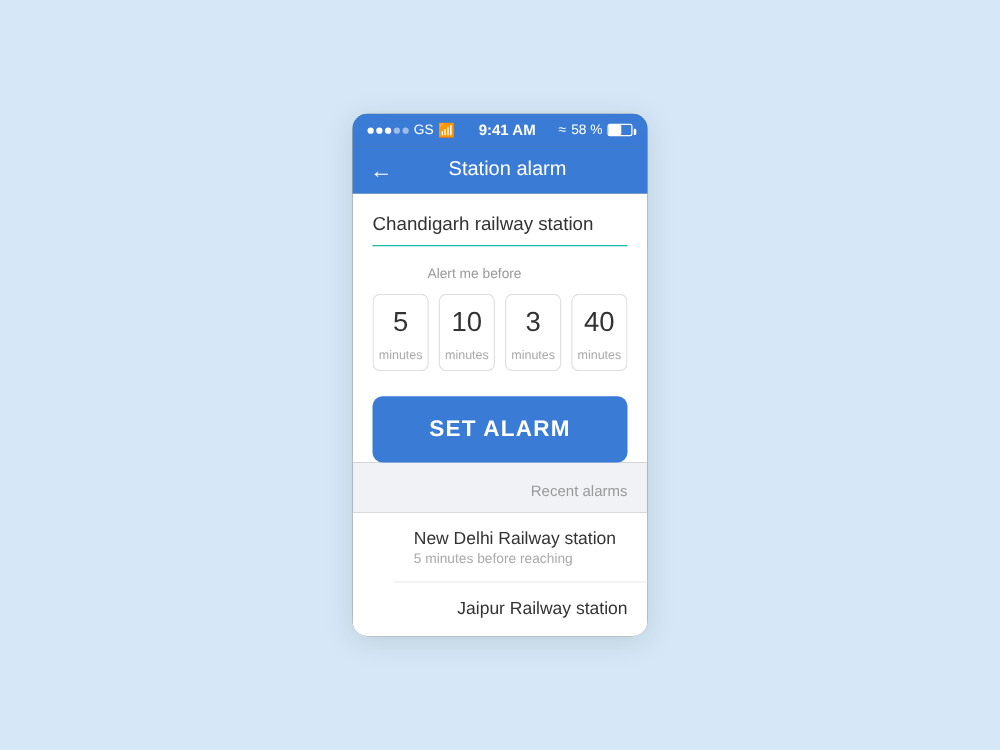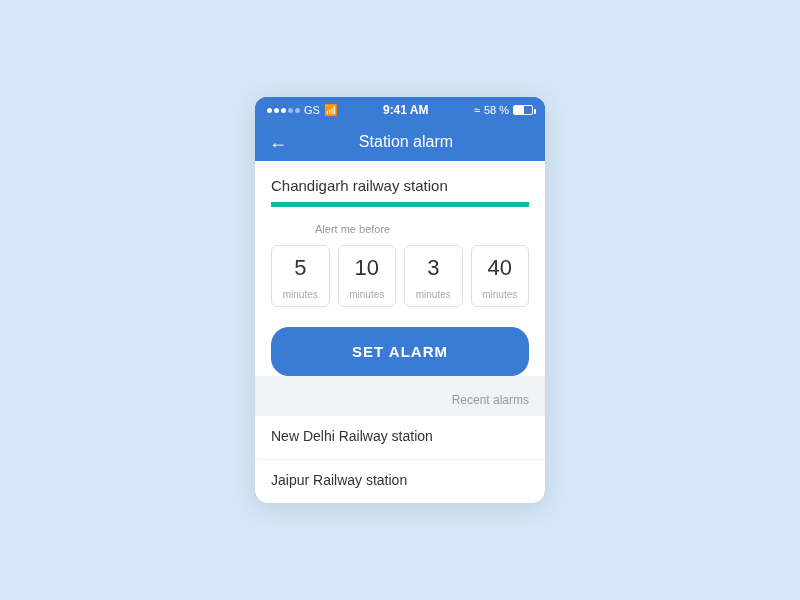--- a/index.html
+++ b/index.html
@@ -6,21 +6,21 @@
     body {
       background-color: #d6e8f7;
       display: flex;
       justify-content: center;
       align-items: center;
       width: 800px;
       height: 600px;
       font-family: -apple-system, BlinkMacSystemFont, 'Segoe UI', sans-serif;
     }
     .phone {
-      width: 290px;
+      width: 236px;
       background: #737373;
       border-radius: 12px;
       overflow: hidden;
       box-shadow: 0 4px 24px rgba(0,0,0,0.12);
     }
     .status-bar {
       background: #3a7bd5;
       color: #fff;
       font-size: 11px;
       padding: 6px 12px;
@@ -80,21 +80,21 @@
     }
     .field-label {
       font-size: 11px;
       color: #999;
       margin-bottom: 6px;
     }
     .station-name {
       font-size: 15px;
       color: #333;
       padding-bottom: 8px;
-      border-bottom: 5px solid #14b8a6;
+      border-bottom: 1px solid #14b8a6;
       margin-bottom: 16px;
     }
     .alert-label {
       font-size: 11px;
       color: #999;
       margin-bottom: 10px;
       margin-left: 44px;
     }
     .time-options {
       display: flex;
@@ -120,58 +120,60 @@
     }
     .time-card .unit {
       font-size: 10px;
       color: #aaa;
       margin-top: 8px;
     }
     .set-alarm-btn {
       background: #3a7bd5;
       color: #fff;
       border: none;
-      border-radius: 18px;
+      border-radius: 8px;
       width: 100%;
       padding: 16px;
-      font-size: 15px;
+      font-size: 18px;
       font-weight: 600;
       letter-spacing: 1px;
       cursor: pointer;
       margin-bottom: 0;
     }
     .divider-section {
       background: #f0f2f5;
       padding: 14px 16px 8px;
       margin-top: 0;
       text-align: right;
     }
     .recent-label {
       font-size: 12px;
       color: #999;
     }
     .alarm-list {
       background: #fff;
+      padding-left: 33px;
     }
     .alarm-item {
       padding: 12px 16px;
       border-bottom: 1px solid #f0f0f0;
     }
     .alarm-item-name {
       font-size: 14px;
       color: #333;
       font-weight: 500;
       margin-bottom: 3px;
     }
     .alarm-item-sub {
       font-size: 11px;
       color: #aaa;
     }
     .alarm-item-last {
       padding: 12px 16px;
+      text-align: right;
     }
   </style>
 </head>
 <body>
 
 <div class="phone">
 
   <div class="status-bar">
     <div class="status-left">
       <div class="dots">
@@ -226,18 +228,19 @@
     <button class="set-alarm-btn">SET ALARM</button>
   </div>
 
   <div class="divider-section">
     <span class="recent-label">Recent alarms</span>
   </div>
 
   <div class="alarm-list">
     <div class="alarm-item">
       <div class="alarm-item-name">New Delhi Railway station</div>
+      <div class="alarm-item-sub">5 minutes before reaching</div>
     </div>
     <div class="alarm-item-last">
       <div class="alarm-item-name">Jaipur Railway station</div>
     </div>
   </div>
 </div>
 
 </body></html>

